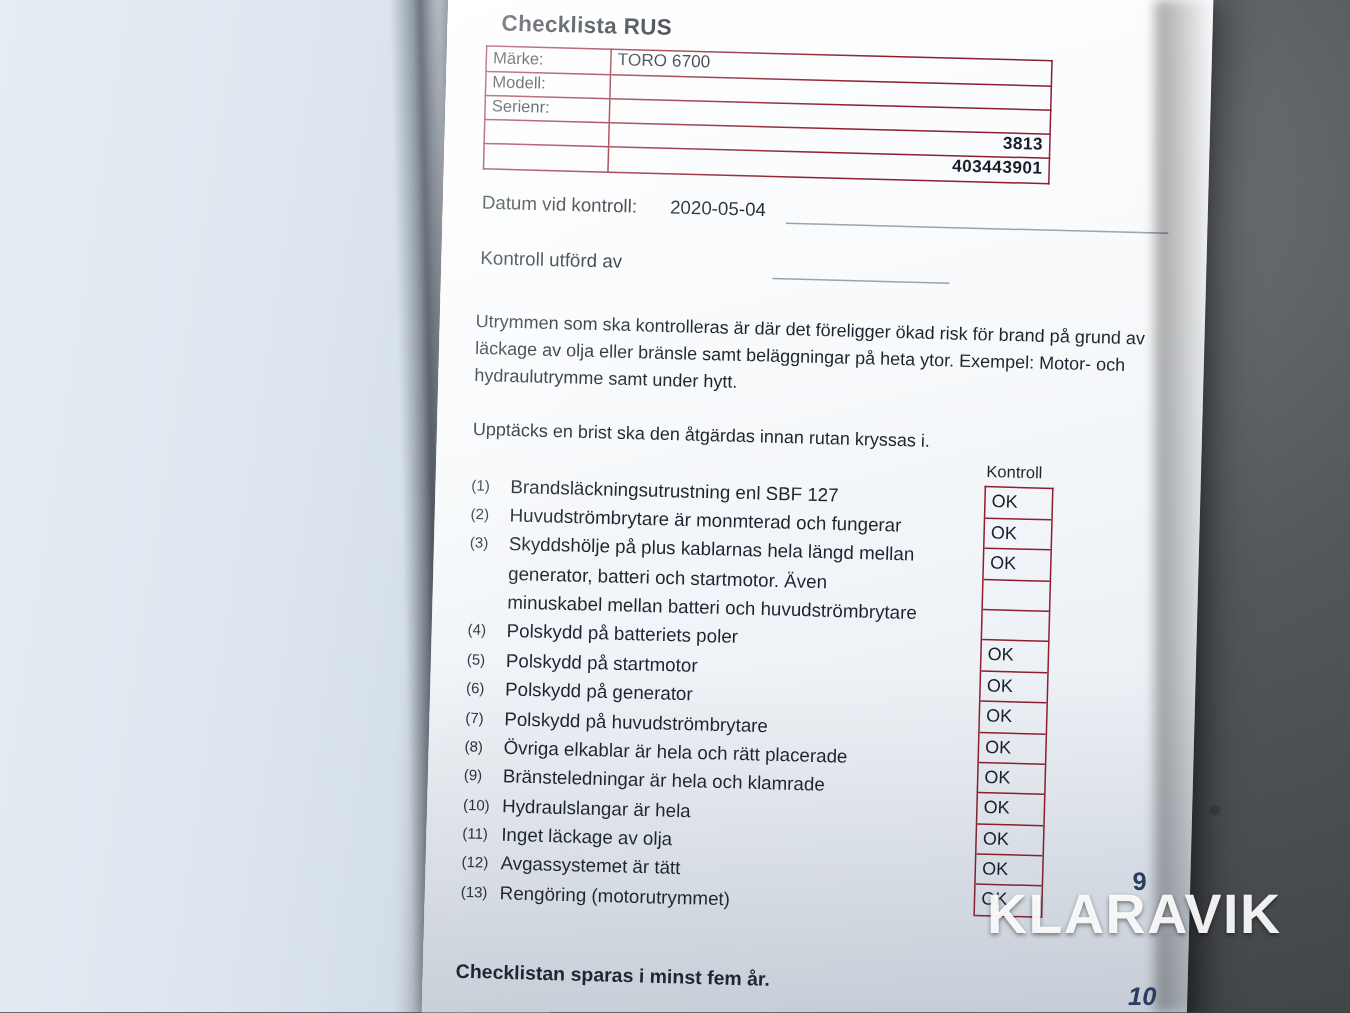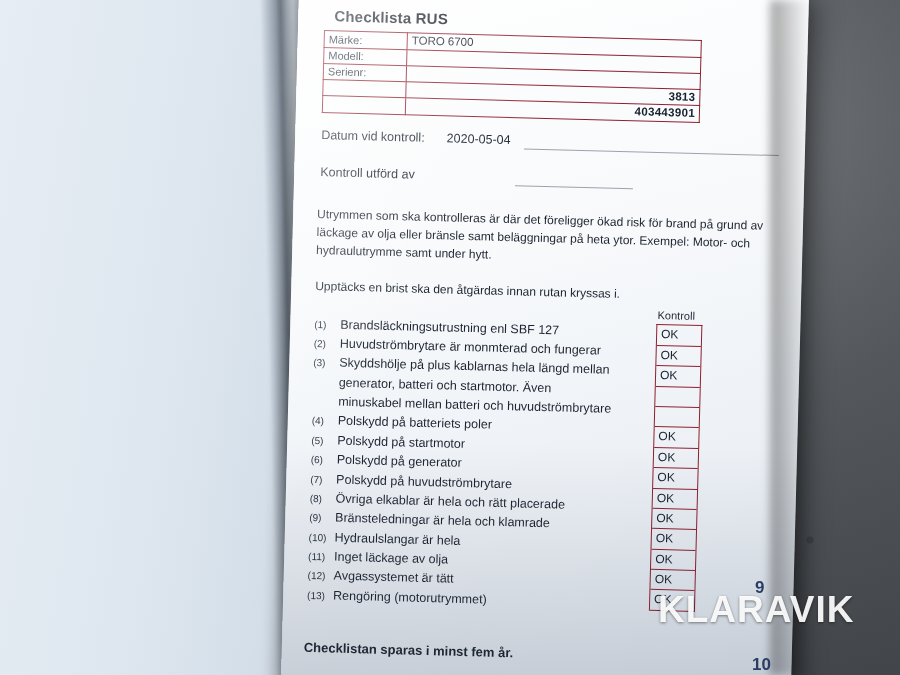--- a/index.html
+++ b/index.html
@@ -200,21 +200,21 @@
   }
 
   
   .page-num {
     position: absolute;
     font-weight: bold;
     color: #2b3d63;
     font-size: 17px;
   }
   .page-num.p1 { left: 755px; top: 578px; }
-  .page-num.p2 { left: 752px; top: 655px; }
+  .page-num.p2 { left: 752px; top: 655px; font-style: italic; }
 
   
   .watermark {
     position: absolute;
     left: 612px;
     top: 610px;
     font-size: 37px;
     font-weight: bold;
     letter-spacing: 1px;
     color: rgba(255,255,255,.93);

